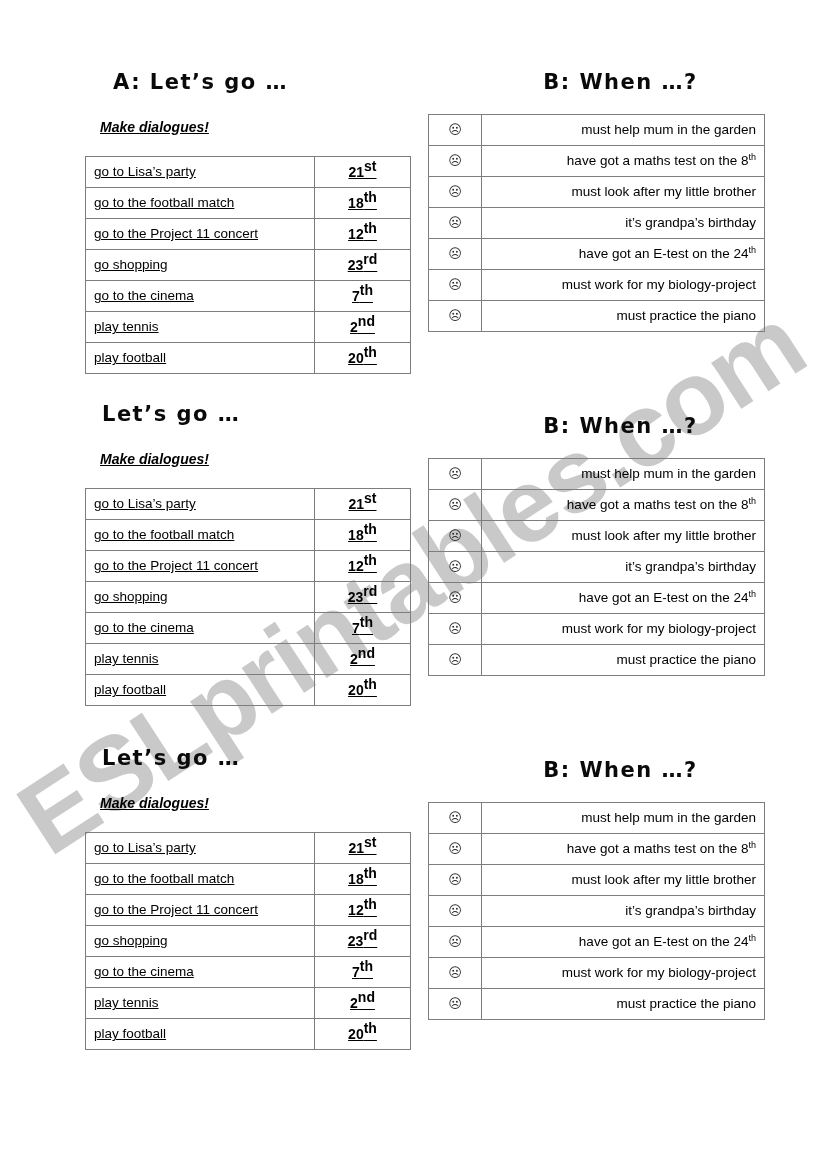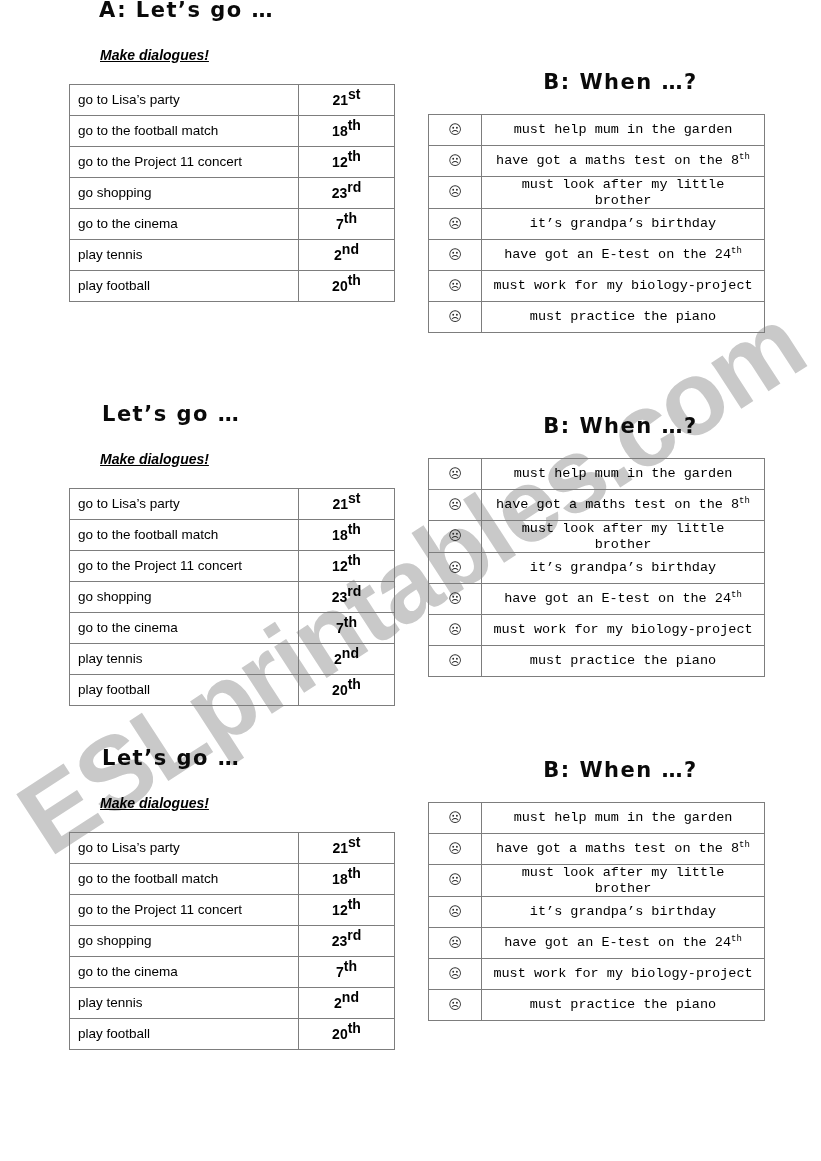--- a/index.html
+++ b/index.html
@@ -71,42 +71,42 @@
   
   .heading {
     font-family: "DejaVu Sans", sans-serif;
     font-size: 21px;
     font-weight: bold;
     letter-spacing: 1.5px;
     white-space: nowrap;
     line-height: 1;
     color: #0a0a0a;
   }
-  .heading-left-a { margin-left: 30px; }
+  .heading-left-a { margin-left: 44px; padding-top: 72px; }
   .heading-left-b { margin-left: 33px; padding-top: 60px; }
   .heading-right  { margin-left: 81px; padding-top: 72px; text-align: center; }
 
   .subtitle {
     font-size: 14px;
     font-style: italic;
     font-weight: bold;
     text-decoration: underline;
     margin-left: 31px;
     margin-top: 26px;
     white-space: nowrap;
   }
 
   
   table.wk {
     border-collapse: collapse;
     table-layout: fixed;
     margin-top: 21px;
     font-size: 13.5px;
   }
-  table.activity { width: 293px; margin-left: 0; }
+  table.activity { width: 293px; margin-left: 16px; text-decoration: underline; }
   table.reason   { width: 304px; margin-left: 0; }
 
   table.wk td {
     border: 1px solid #7d7d7d;
     height: 30px;
     padding: 0 8px;
     vertical-align: middle;
     line-height: 1.15;
   }
 
@@ -124,21 +124,21 @@
     line-height: 0;
   }
 
   td.face-cell {
     width: 36px;
     text-align: center;
     font-family: "DejaVu Sans", sans-serif;
     font-size: 13px;
     color: #2b2b2b;
   }
-  td.reason-cell { width: 266px; text-align: center; font-family: Liberation Mono, monospace; }
+  td.reason-cell { width: 266px; text-align: right; }
   td.reason-cell sup {
     font-size: 9px;
     vertical-align: super;
     line-height: 0;
   }
 </style>
 </head>
 <body>
 
 <div class="page">

